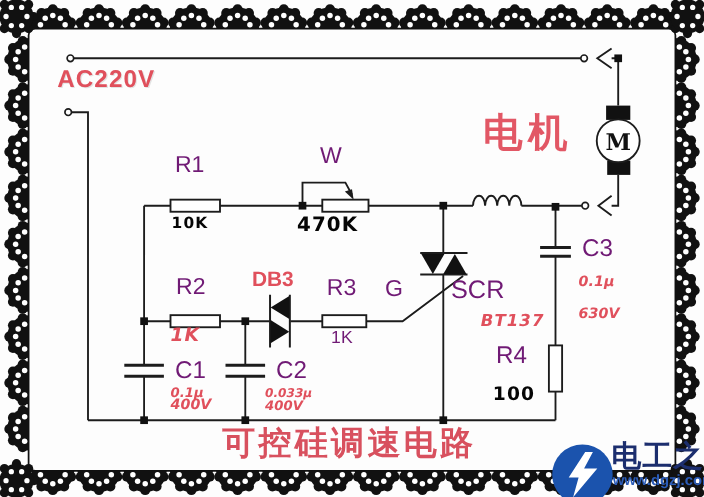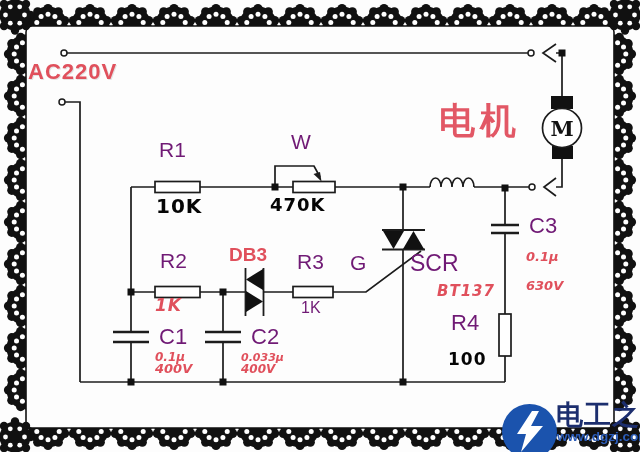--- a/index.html
+++ b/index.html
@@ -6,23 +6,23 @@
   #stage{
     position:relative;width:640px;height:452px;background:#fdfdfd;
     overflow:hidden;font-family:"Liberation Sans",sans-serif;
   }
   #circuit-svg{position:absolute;left:0;top:0;z-index:1;}
   .lbl{position:absolute;z-index:2;white-space:nowrap;line-height:1;}
   .serif{font-family:Liberation Sans, sans-serif;color:#701a75;}
   .valblk{font-family:"DejaVu Sans","Liberation Sans",sans-serif;font-weight:900;color:#050505;}
   .valred{font-family:"DejaVu Sans","Liberation Sans",sans-serif;font-weight:900;color:#e0505c;font-style:italic;}
   .redbig{font-weight:900;color:#e0505c;}
-  #ac-label{left:28px;top:61px;font-size:22px;letter-spacing:1px;text-shadow:1px 1px 0 rgba(210,210,210,.6);}
+  #ac-label{left:28px;top:61px;font-size:22px;letter-spacing:1px;text-shadow:1px 1px 0 rgba(210,210,210,.6);padding-left:24px;}
   #r1-name{left:159px;top:139px;font-size:21px;}
-  #r1-value{left:156px;top:196px;font-size:20px;letter-spacing:1px;}
+  #r1-value{left:156px;top:196px;font-size:14px;letter-spacing:1px;}
   #w-name{left:291px;top:131px;font-size:21px;}
   #w-value{left:270px;top:196px;font-size:18px;letter-spacing:1px;}
   #motor-label{left:439px;top:103px;font-size:36px;font-weight:700;color:#e25765;letter-spacing:5px;}
   #db3-label{left:229px;top:245px;font-size:19px;}
   #r2-name{left:160px;top:250px;font-size:21px;}
   #r2-value{left:155px;top:297px;font-size:17px;letter-spacing:1px;}
   #r3-name{left:297px;top:251px;font-size:21px;text-align:center;}
   #r3-value{left:301px;top:300px;font-size:16px;}
   #g-label{left:350px;top:252px;font-size:21px;}
   #scr-name{left:410px;top:252px;font-size:23px;}
@@ -260,20 +260,21 @@
   <div class="lbl valred" id="c2-value">0.033μ</div>
   <div class="lbl valred" id="c2-volt">400V</div>
 
   <div class="lbl serif" id="c3-name">C3</div>
   <div class="lbl valred" id="c3-value">0.1μ</div>
   <div class="lbl valred" id="c3-volt">630V</div>
 
   <div class="lbl serif" id="r4-name">R4</div>
   <div class="lbl valblk" id="r4-value">100</div>
 
+  <div class="lbl" id="main-title">可控硅调速电路</div>
 
   <div id="logo">
     <svg width="55" height="55" viewBox="0 0 55 55">
       <polygon points="30,7 15,30 24,30 19,48 41,22 29,22 37,7" fill="#fff"></polygon>
     </svg>
   </div>
   <div class="lbl" id="site-name">电工之家</div>
   <div class="lbl" id="site-url">www.dgzj.com</div>
 
 </div>

